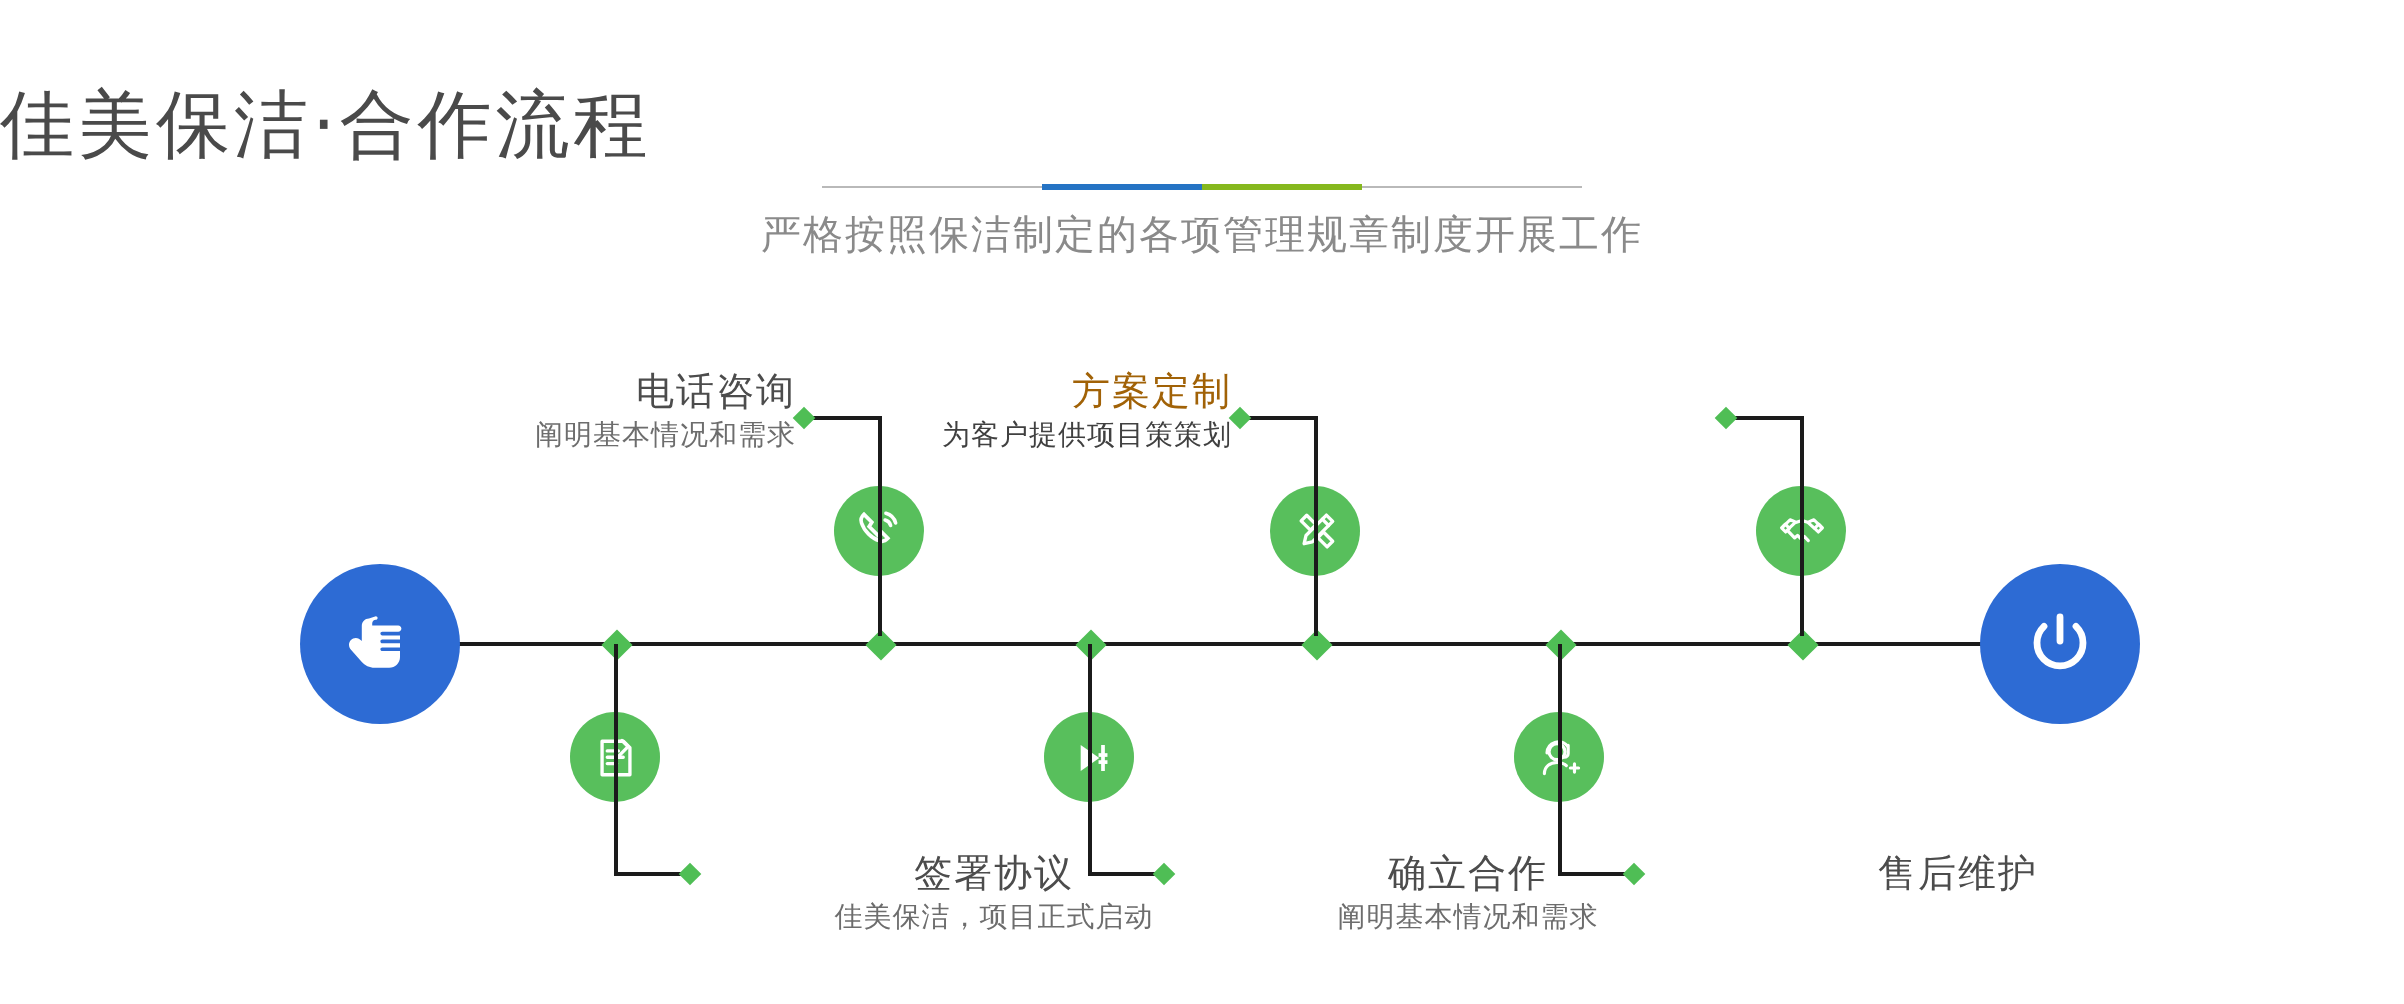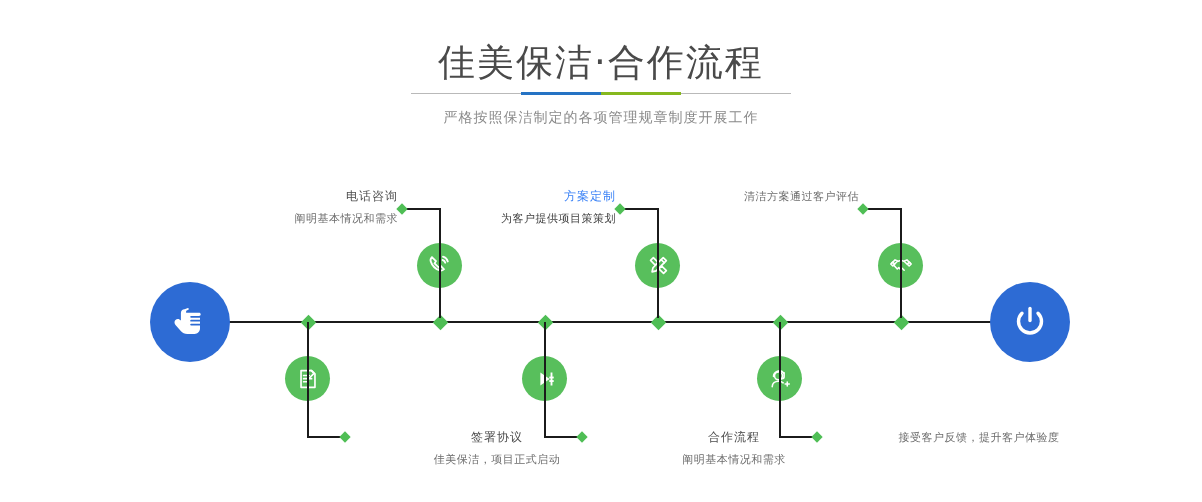--- a/index.html
+++ b/index.html
@@ -9,32 +9,32 @@
     font-family: "DejaVu Sans", "Liberation Sans", sans-serif;
     overflow: hidden;
   }
   #stage { position: relative; width: 1202px; height: 502px; }
 
   
   .hdr { position: absolute; left: 0; top: 0; width: 1202px; text-align: center; }
   .hdr-title {
     font-size: 37px; line-height: 40px; color: #4a4a4a;
     letter-spacing: 2px; font-weight: 400;
-    position: absolute; left: 0; top: 43px; width: 1202px; text-align: center;
+    position: absolute; left: 0; top: 43px; width: 1202px; text-align: left;
   }
   .hdr-rule {
     position: absolute; left: 411px; top: 93px; width: 380px; height: 1px;
     background: #b9b9b9;
   }
   .hdr-rule-seg { position: absolute; top: -1px; height: 3px; }
   .hdr-rule-blue  { left: 110px; width: 80px; }
   .hdr-rule-green { left: 190px; width: 80px; }
   .hdr-sub {
     position: absolute; left: 0; top: 107px; width: 1202px; text-align: center;
-    font-size: 14px; line-height: 20px; color: #8a8a8a; letter-spacing: 1px;
+    font-size: 20px; line-height: 20px; color: #8a8a8a; letter-spacing: 1px;
   }
 
   
   .spine {
     position: absolute; left: 190px; top: 321px; width: 841px; height: 2px;
     background: #1b1b1b;
   }
 
   
   .endcap {
@@ -61,26 +61,26 @@
   
   .vline { position: absolute; width: 2px; background: #1b1b1b; }
   .hline { position: absolute; height: 2px; background: #1b1b1b; }
   .tip {
     position: absolute; width: 8px; height: 8px; transform: rotate(45deg);
   }
 
   
   .lbl { position: absolute; }
   .lbl-title {
-    font-size: 12px; line-height: 22px; color: #4c4c4c; letter-spacing: 1px;
+    font-size: 19px; line-height: 22px; color: #4c4c4c; letter-spacing: 1px;
     white-space: nowrap;
   }
   .lbl-desc {
-    font-size: 11px; line-height: 20px; color: #6d6d6d; letter-spacing: 0.5px;
-    white-space: nowrap; margin-top: 2px;
+    font-size: 14px; line-height: 20px; color: #6d6d6d; letter-spacing: 0.5px;
+    white-space: nowrap; margin-top: 2px; font-family: Liberation Serif, serif;
   }
   .lbl.up   { text-align: right; }
   .lbl.down { text-align: center; margin-left: 30px; }
 </style>
 </head>
 <body>
 
 <div id="stage">
 
   <div class="hdr">
@@ -169,42 +169,42 @@
           <rect x="18.6" y="11.4" width="4.8" height="2.0"></rect>
           <rect x="18.6" y="15.2" width="4.8" height="2.0"></rect>
         </g>
       </svg>
     </span>
   </div>
   <div class="vline" style="left: 544px; top: 322px; height: 114px; background: rgb(27, 27, 27);"></div>
   <div class="hline" style="left: 544px; top: 436px; width: 36px; background: rgb(27, 27, 27);"></div>
   <div class="tip" style="left: 578px; top: 433px; background: rgb(79, 190, 85);"></div>
   <div class="lbl down" style="left:589px; top:426px; width:230px;">
-    <div class="lbl-title" style="color: rgb(76, 76, 76);">合作流程</div>
+    <div class="lbl-title" style="color: rgb(76, 76, 76);">确立合作</div>
     <div class="lbl-desc" style="color: rgb(109, 109, 109);">阐明基本情况和需求</div>
   </div>
 
   <div class="diamond" style="left: 652.5px; top: 316.5px; background: rgb(79, 190, 85);"></div>
   <div class="node" style="left: 635px; top: 243px; background: rgb(88, 191, 92);">
     <span>
       <svg width="26" height="26" viewBox="0 0 28 28">
         <g fill="none" stroke="#ffffff" stroke-width="1.8" stroke-linejoin="round" stroke-linecap="round">
           <path d="M19.6 4.9l3.4 3.4-11.0 11.0-4.4 1.0 1.0-4.4z"></path>
           <path d="M17.4 7.1l3.4 3.4"></path>
           <path d="M9.0 5.0l5.0 5.0-3.0 3.0-5.0-5.0z"></path>
           <path d="M18.0 14.0l5.0 5.0-3.0 3.0-5.0-5.0z"></path>
         </g>
       </svg>
     </span>
   </div>
   <div class="vline" style="left: 657px; top: 208px; height: 110px; background: rgb(27, 27, 27);"></div>
   <div class="hline" style="left: 622px; top: 208px; width: 36px; background: rgb(27, 27, 27);"></div>
   <div class="tip" style="left: 616px; top: 205px; background: rgb(79, 190, 85);"></div>
   <div class="lbl up" style="left:398px; top:185px; width:218px;">
-    <div class="lbl-title" style="color: #3b82f6;">方案定制</div>
+    <div class="lbl-title" style="color: #a16207;">方案定制</div>
     <div class="lbl-desc" style="color: #404040;">为客户提供项目策策划</div>
   </div>
 
   <div class="diamond" style="left: 774.5px; top: 316.5px; background: rgb(79, 190, 85);"></div>
   <div class="node" style="left: 757px; top: 356px; background: rgb(88, 191, 92);">
     <span>
       <svg width="26" height="26" viewBox="0 0 28 28">
         <g fill="none" stroke="#ffffff" stroke-width="1.7" stroke-linecap="round" stroke-linejoin="round">
           <circle cx="12.4" cy="10.6" r="4.3"></circle>
           <path d="M5.6 22.4c0-3.8 3.0-6.0 6.8-6.0 2.0 0 3.8.6 5.0 1.7"></path>
@@ -212,37 +212,36 @@
           <path d="M18.4 7.2v4.4a2.0 2.0 0 0 1-2.0 2.0h-1.0"></path>
           <path d="M19.6 19.4h4.4M21.8 17.2v4.4"></path>
         </g>
       </svg>
     </span>
   </div>
   <div class="vline" style="left: 779px; top: 322px; height: 114px; background: rgb(27, 27, 27);"></div>
   <div class="hline" style="left: 779px; top: 436px; width: 36px; background: rgb(27, 27, 27);"></div>
   <div class="tip" style="left: 813px; top: 433px; background: rgb(79, 190, 85);"></div>
   <div class="lbl down" style="left:824px; top:426px; width:250px;">
-    <div class="lbl-desc" style="color: rgb(109, 109, 109);">接受客户反馈，提升客户体验度</div>
+    <div class="lbl-title" style="color: rgb(76, 76, 76);">售后维护</div>
   </div>
 
   <div class="diamond" style="left: 895.5px; top: 316.5px; background: rgb(79, 190, 85);"></div>
   <div class="node" style="left: 878px; top: 243px; background: rgb(88, 191, 92);">
     <span>
       <svg width="26" height="26" viewBox="0 0 28 28">
         <g fill="none" stroke="#ffffff" stroke-width="1.7" stroke-linecap="round" stroke-linejoin="round">
           <path d="M4.0 11.0l3.6-3.6 3.4 1.4 3.0-1.0 3.0 1.0 3.4-1.4 3.6 3.6"></path>
           <path d="M6.0 13.0l4.0 4.2 1.6-1.4 2.0 2.0 1.6-1.4 2.2 2.2"></path>
           <path d="M10.0 9.2l-2.6 2.4M17.6 9.2l2.8 2.6"></path>
           <path d="M5.0 9.8l2.2 2.2-2.0 2.0-2.2-2.2z"></path>
           <path d="M23.0 9.8l-2.2 2.2 2.0 2.0 2.2-2.2z"></path>
         </g>
       </svg>
     </span>
   </div>
   <div class="vline" style="left: 900px; top: 208px; height: 110px; background: rgb(27, 27, 27);"></div>
   <div class="hline" style="left: 865px; top: 208px; width: 36px; background: rgb(27, 27, 27);"></div>
   <div class="tip" style="left: 859px; top: 205px; background: rgb(79, 190, 85);"></div>
   <div class="lbl up" style="left:641px; top:185px; width:218px;">
-    <div class="lbl-desc" style="color: rgb(109, 109, 109);">清洁方案通过客户评估</div>
   </div>
 
 </div>
 
 </body></html>

